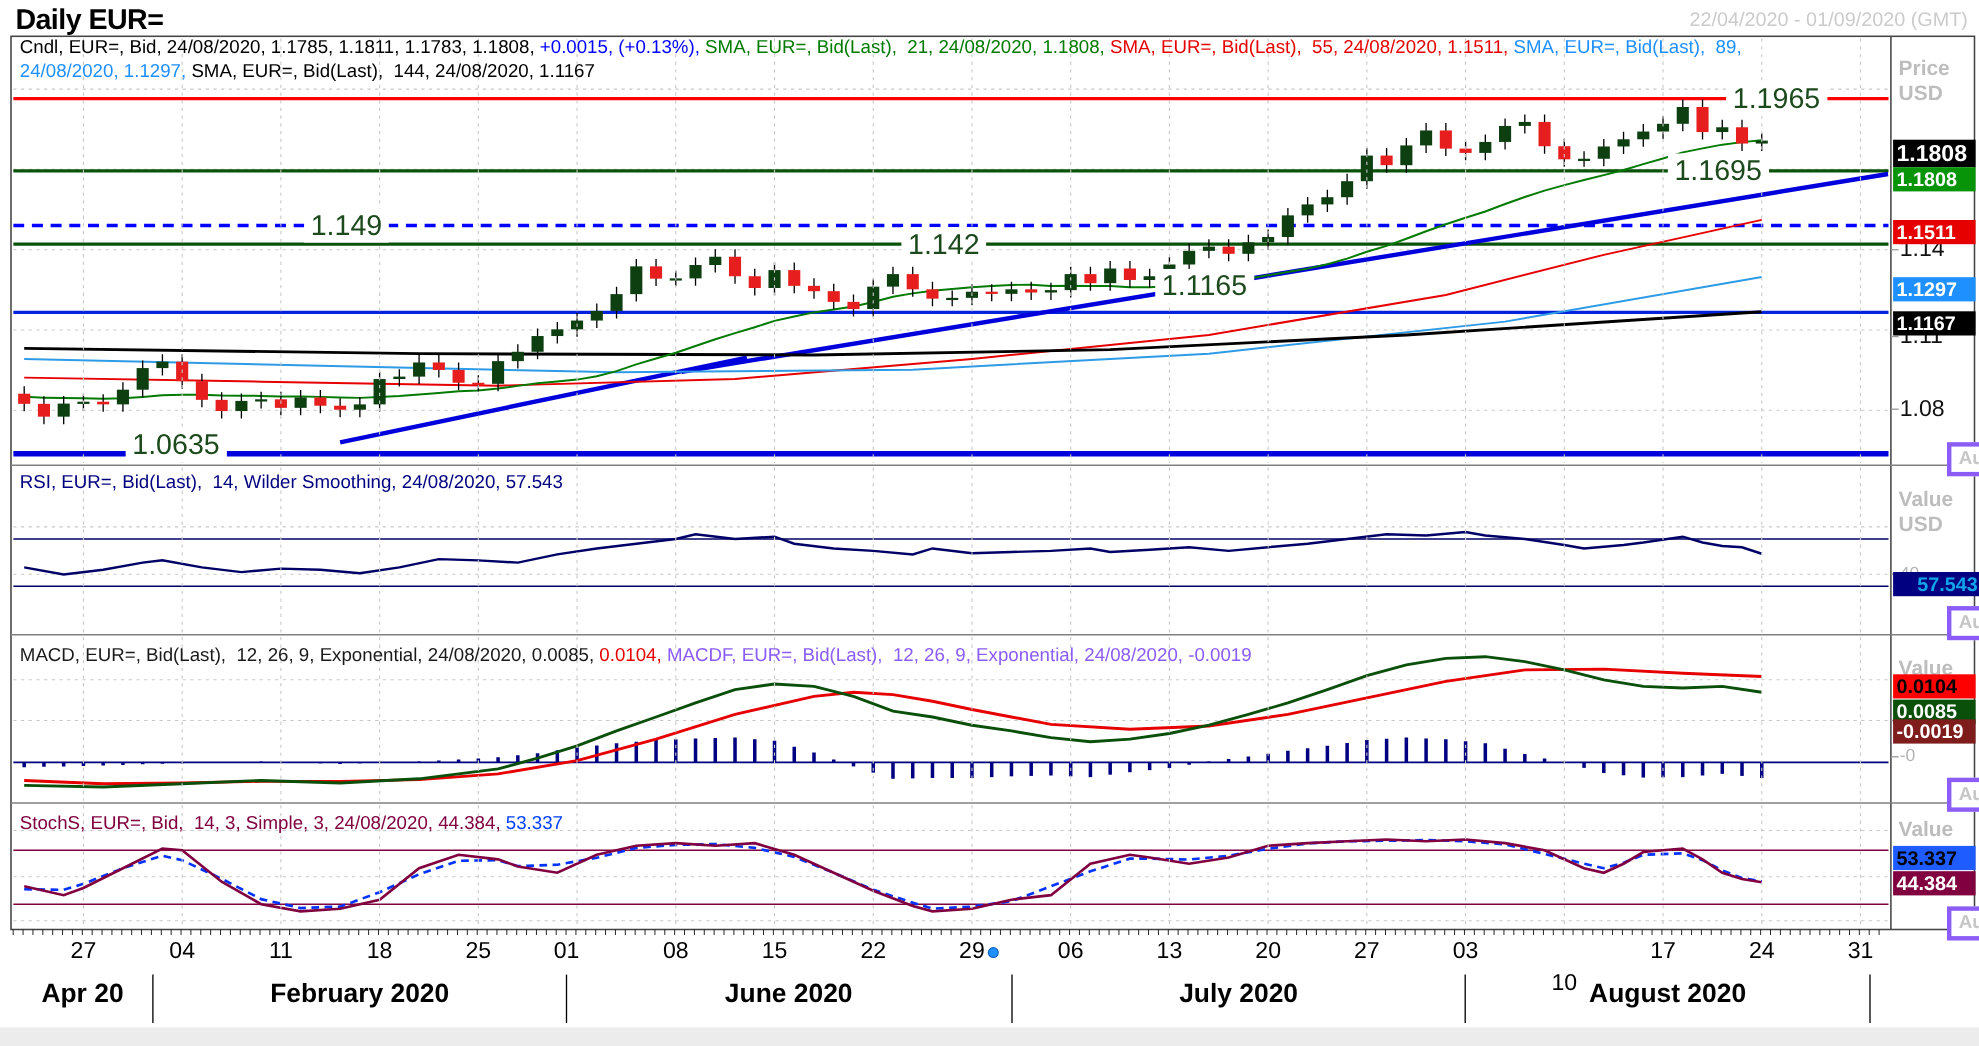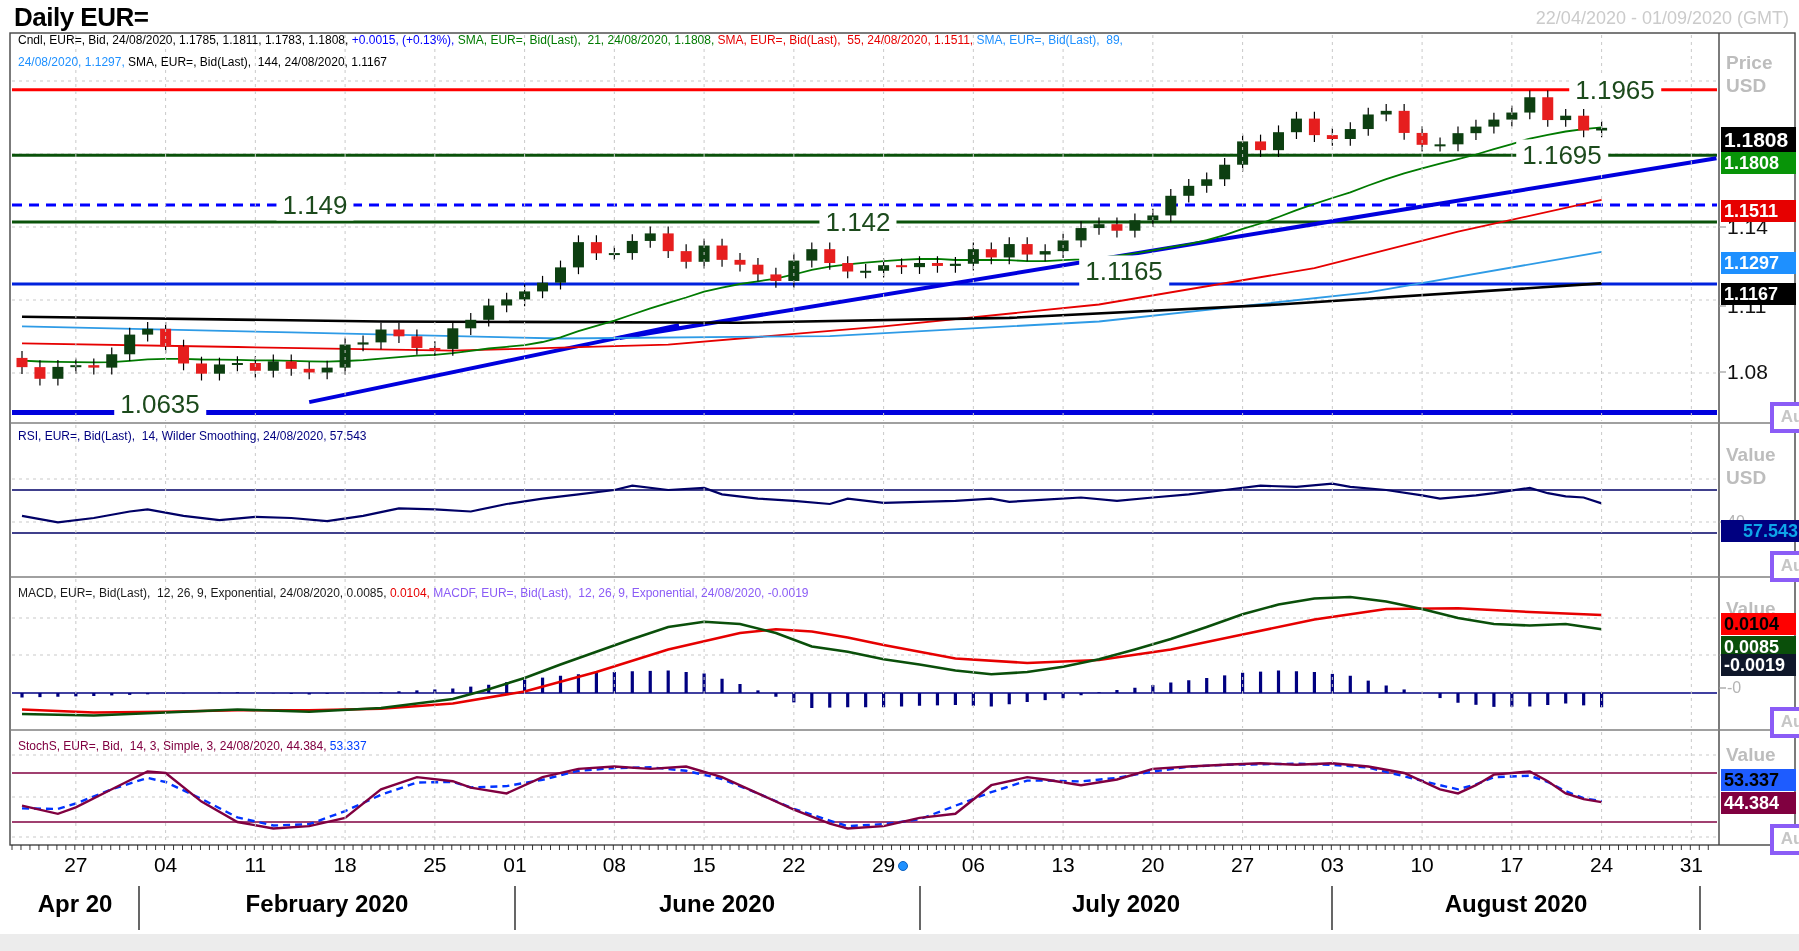--- a/index.html
+++ b/index.html
@@ -1,20 +1,20 @@
 <!DOCTYPE html>
 <html><head>
 <meta charset="utf-8">
 <style>
   html,body{margin:0;padding:0;background:#fff;width:1799px;height:951px;overflow:hidden;
     font-family:"Liberation Sans","DejaVu Sans",sans-serif;position:relative;}
   .abs{position:absolute;}
   #title{left:14px;top:2px;font-size:26px;font-weight:bold;color:#000;letter-spacing:-0.5px;}
   #daterange{right:10px;top:8px;font-size:18px;color:#cbcbcb;}
-  .legend{left:18px;font-size:12px;white-space:pre;}
+  .legend{left:18px;font-size:17px;white-space:pre;}
   .legend span{white-space:pre;}
   .ann{font-size:26px;color:#1c4a1c;background:#fff;padding:0 6px;transform:translate(-50%,-50%);
     text-shadow:0 0 2px #fff;z-index:5;}
   .badge{left:1721px;width:72px;height:22px;line-height:22px;font-size:18px;font-weight:bold;
     padding-left:3px;z-index:6;overflow:hidden;}
   .badge.big{height:25px;line-height:25px;font-size:21px;}
   .tickmain{left:1727px;font-size:21px;color:#111;z-index:4;transform:translateY(-50%);}
   .ticksub{left:1727px;font-size:16px;color:#b4b4b4;z-index:4;transform:translateY(-50%);}
   .axhead{left:1726px;font-size:19px;font-weight:bold;color:#bdbdbd;z-index:3;}
   .auto{left:1723px;width:52px;height:23px;line-height:21px;text-align:center;border:4px solid #8b5cf6;
@@ -648,21 +648,21 @@
 <div class="abs legend" id="legend-rsi" style="top:429px"><span style="color: rgb(0, 0, 128);">RSI, EUR=, Bid(Last),  14, Wilder Smoothing, 24/08/2020, 57.543</span></div>
 <div class="abs legend" id="legend-macd" style="top:586px"><span style="color: rgb(26, 26, 26);">MACD, EUR=, Bid(Last),  12, 26, 9, Exponential, 24/08/2020, 0.0085, </span><span style="color: rgb(230, 0, 0);">0.0104, </span><span style="color: #8b5cf6;">MACDF, EUR=, Bid(Last),  12, 26, 9, Exponential, 24/08/2020, -0.0019</span></div>
 <div class="abs legend" id="legend-stoch" style="top:739px"><span style="color: rgb(128, 0, 64);">StochS, EUR=, Bid,  14, 3, Simple, 3, 24/08/2020, 44.384, </span><span style="color: rgb(0, 64, 255);">53.337</span></div>
 
 <div class="abs" id="botstrip"></div>
 <div id="overlay">
     <div class="abs ann" style="left: 1615px; top: 89.7285px;">1.1965</div>
     <div class="abs ann" style="left: 1562px; top: 155.257px;">1.1695</div>
     <div class="abs ann" style="left: 315px; top: 205.011px;">1.149</div>
     <div class="abs ann" style="left: 858px; top: 222px;">1.142</div>
-    <div class="abs ann" style="left: 1095px; top: 271px; margin-left: 29px;">1.1165</div>
+    <div class="abs ann" style="left: 1095px; top: 260px;">1.1165</div>
     <div class="abs ann" style="left: 160px; top: 403.519px;">1.0635</div>
     <div class="abs axhead" style="top: 52px;">Price</div>
     <div class="abs axhead" style="top: 75px;">USD</div>
     <div class="abs tickmain" style="top: 227px;">1.14</div>
     <div class="abs tickmain" style="top: 306px;">1.11</div>
     <div class="abs tickmain" style="top: 372px;">1.08</div>
     <div class="abs badge big" style="top: 127px; background: rgb(0, 0, 0); color: rgb(255, 255, 255);">1.1808</div>
     <div class="abs badge" style="top: 152px; background: rgb(8, 148, 8); color: rgb(255, 255, 255);">1.1808</div>
     <div class="abs badge" style="top: 200px; background: rgb(230, 0, 0); color: rgb(255, 255, 255);">1.1511</div>
     <div class="abs badge" style="top: 252px; background: rgb(30, 144, 255); color: rgb(255, 255, 255);">1.1297</div>
@@ -671,42 +671,42 @@
     <div class="abs axhead" style="top: 444px;">Value</div>
     <div class="abs axhead" style="top: 467px;">USD</div>
     <div class="abs ticksub" style="top: 522px;">40</div>
     <div class="abs badge" style="top: 520px; background: rgb(0, 0, 128); color: #0ea5e9; padding-left: 22px;">57.543</div>
     <div class="abs auto" style="top: 551px;">Auto</div>
     <div class="abs axhead" style="top: 598px;">Value</div>
     <div class="abs ticksub" style="top: 655px;">0.005</div>
     <div class="abs ticksub" style="top: 688px;">-0</div>
     <div class="abs badge" style="top: 613px; background: rgb(255, 0, 0); color: rgb(0, 0, 0);">0.0104</div>
     <div class="abs badge" style="top: 636px; background: rgb(10, 79, 10); color: rgb(255, 255, 255);">0.0085</div>
-    <div class="abs badge" style="top: 654px; background: #0f172a; color: rgb(255, 255, 255);">-0.0019</div>
+    <div class="abs badge" style="top: 654px; background: #7f1d1d; color: rgb(255, 255, 255);">-0.0019</div>
     <div class="abs auto" style="top: 707px;">Auto</div>
     <div class="abs axhead" style="top: 744px;">Value</div>
     <div class="abs badge" style="top: 769px; background: rgb(30, 92, 255); color: rgb(0, 0, 0);">53.337</div>
     <div class="abs badge" style="top: 792px; background: rgb(128, 0, 64); color: rgb(255, 255, 255);">44.384</div>
     <div class="abs auto" style="top: 824px;">Auto</div>
     <div class="abs daylbl" style="left: 75.85px;">27</div>
     <div class="abs daylbl" style="left: 165.6px;">04</div>
     <div class="abs daylbl" style="left: 255.35px;">11</div>
     <div class="abs daylbl" style="left: 345.1px;">18</div>
     <div class="abs daylbl" style="left: 434.85px;">25</div>
     <div class="abs daylbl" style="left: 515px;">01</div>
     <div class="abs daylbl" style="left: 614.35px;">08</div>
     <div class="abs daylbl" style="left: 704.1px;">15</div>
     <div class="abs daylbl" style="left: 793.85px;">22</div>
     <div class="abs daylbl" style="left: 883.6px;">29</div>
     <div class="abs daylbl" style="left: 973.35px;">06</div>
     <div class="abs daylbl" style="left: 1063.1px;">13</div>
     <div class="abs daylbl" style="left: 1152.85px;">20</div>
     <div class="abs daylbl" style="left: 1242.6px;">27</div>
     <div class="abs daylbl" style="left: 1332.35px;">03</div>
-    <div class="abs daylbl" style="left: 1422.1px;">10</div>
+    <div class="abs daylbl" style="left: 1422.1px; margin-top: 29px;">10</div>
     <div class="abs daylbl" style="left: 1511.85px;">17</div>
     <div class="abs daylbl" style="left: 1601.6px;">24</div>
     <div class="abs daylbl" style="left: 1691.35px;">31</div>
     <div class="abs monlbl" style="left: 75px;">Apr 20</div>
     <div class="abs monlbl" style="left: 327px;">February 2020</div>
     <div class="abs monlbl" style="left: 717px;">June 2020</div>
     <div class="abs monlbl" style="left: 1126px;">July 2020</div>
     <div class="abs monlbl" style="left: 1516px;">August 2020</div>
   </div>
 

